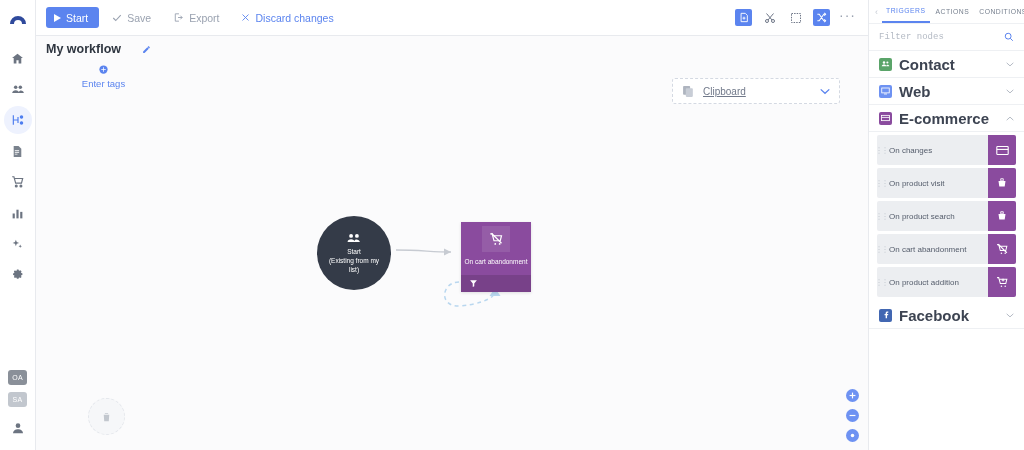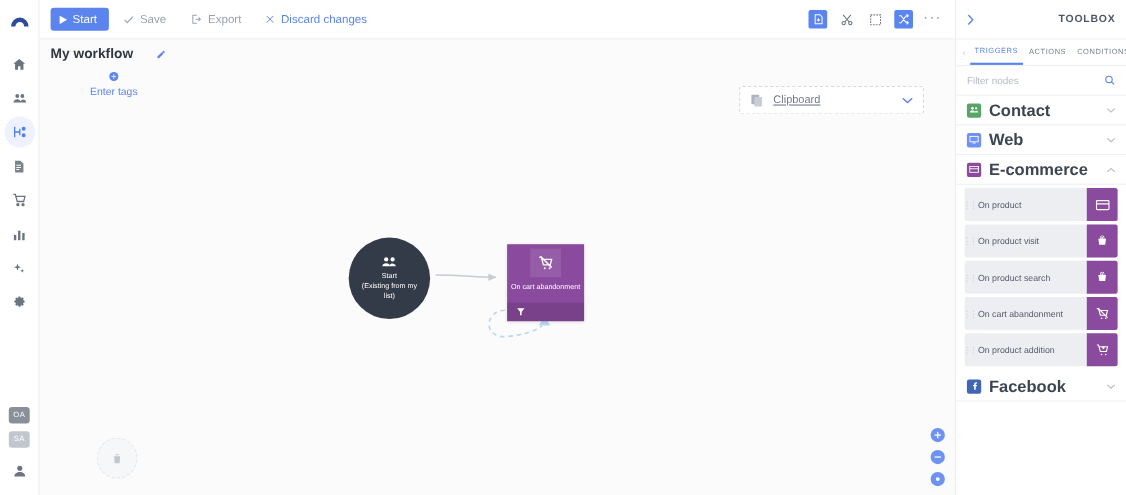--- a/index.html
+++ b/index.html
@@ -132,21 +132,21 @@
     font-size: 6.8px; letter-spacing: .5px; color: #77808f; padding: 0 4px;
     height: 23px; display: flex; align-items: center; cursor: pointer;
   }
   .tbx-tab.active { color: #5b84ef; border-bottom: 2px solid #5b84ef; }
   .tbx-filter {
     height: 27px; display: flex; align-items: center; padding: 0 10px;
     border-bottom: 1px solid #eef0f3; gap: 6px;
   }
   .tbx-filter input {
     border: none; outline: none; font-size: 9px; color: #767f8d; flex: 1 1 auto;
-    font-family: Liberation Sans, sans-serif; background: transparent;
+    font-family: Liberation Mono, monospace; background: transparent;
   }
   .tbx-filter input::placeholder { color: #b4bac4; }
   .tbx-body { flex: 1 1 auto; overflow: hidden; }
   .cat-row {
     height: 27px; display: flex; align-items: center; gap: 7px; padding: 0 10px;
     border-bottom: 1px solid #eef0f3; cursor: pointer;
   }
   .cat-icon {
     width: 13px; height: 13px; border-radius: 2px; display: flex;
     align-items: center; justify-content: center; color: #fff;
@@ -391,28 +391,20 @@
         <div class="zoom-btn">
           <svg width="7" height="7" viewBox="0 0 12 12" fill="#fff">
               <circle cx="6" cy="6" r="3"></circle>
             </svg>
         </div>
       </div>
     </div>
   </div>
 
   <div class="toolbox">
-    <div class="tbx-head">
-      <span class="tbx-collapse">
-        <svg width="7" height="10" viewBox="0 0 9 14" fill="none" stroke="#5b84ef" stroke-width="1.8">
-            <path d="M1.5 1 7 7l-5.5 6"></path>
-          </svg>
-      </span>
-      <span class="tbx-title">TOOLBOX</span>
-    </div>
 
     <div class="tbx-tabs">
       <span class="tbx-arrow">‹</span>
       <div class="tbx-tab active">TRIGGERS</div>
       <div class="tbx-tab">ACTIONS</div>
       <div class="tbx-tab">CONDITIONS</div>
 
     </div>
 
     <div class="tbx-filter">
@@ -469,21 +461,21 @@
         <span class="cat-name">E-commerce</span>
         <span class="cat-chev">
           <svg width="8" height="5" viewBox="0 0 14 9" fill="none" stroke="#b4bac4" stroke-width="1.8">
               <path d="M1 7.5 7 2l6 5.5"></path>
             </svg>
         </span>
       </div>
 
       <div class="node-item">
         <span class="grip">⋮⋮</span>
-        <span class="node-item-label">On product</span>
+        <span class="node-item-label">On changes</span>
         <span class="node-item-icon">
           <svg width="13" height="11" viewBox="0 0 24 18" fill="none" stroke="#fff" stroke-width="2">
               <rect x="1.5" y="1.5" width="21" height="15" rx="1.5"></rect>
               <path d="M1.5 7h21"></path>
             </svg>
         </span>
       </div>
 
       <div class="node-item">
         <span class="grip">⋮⋮</span>

